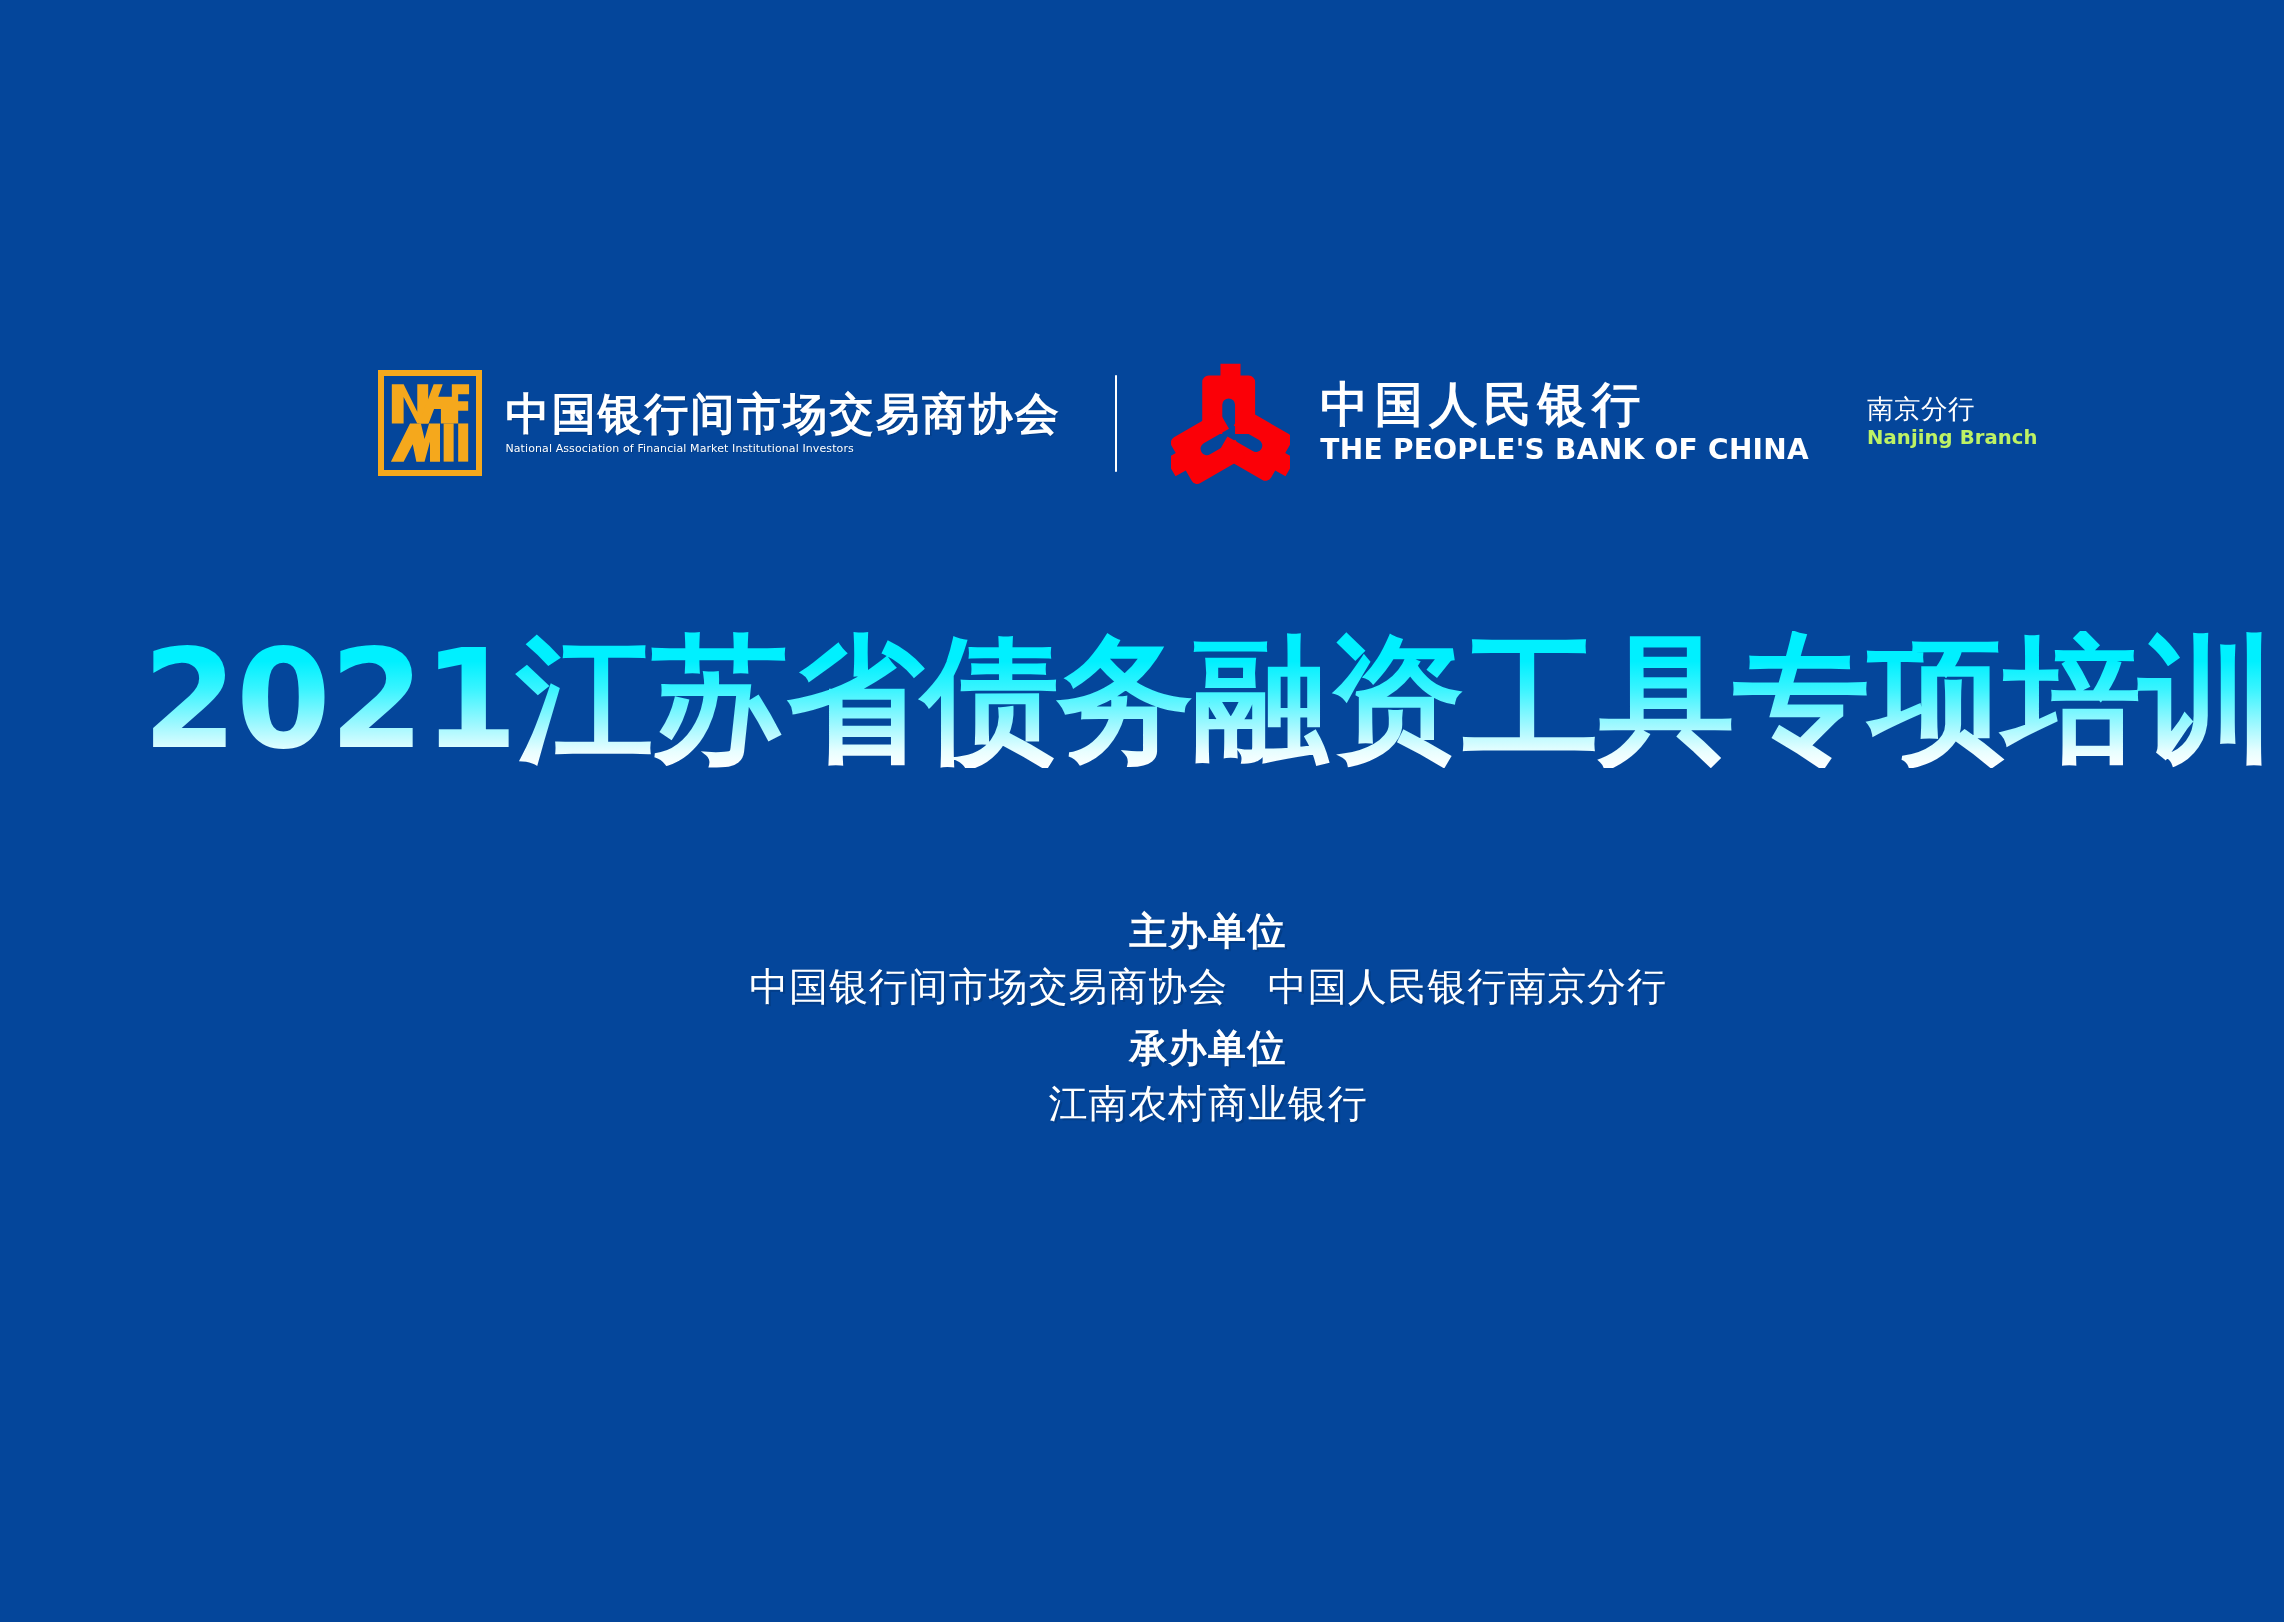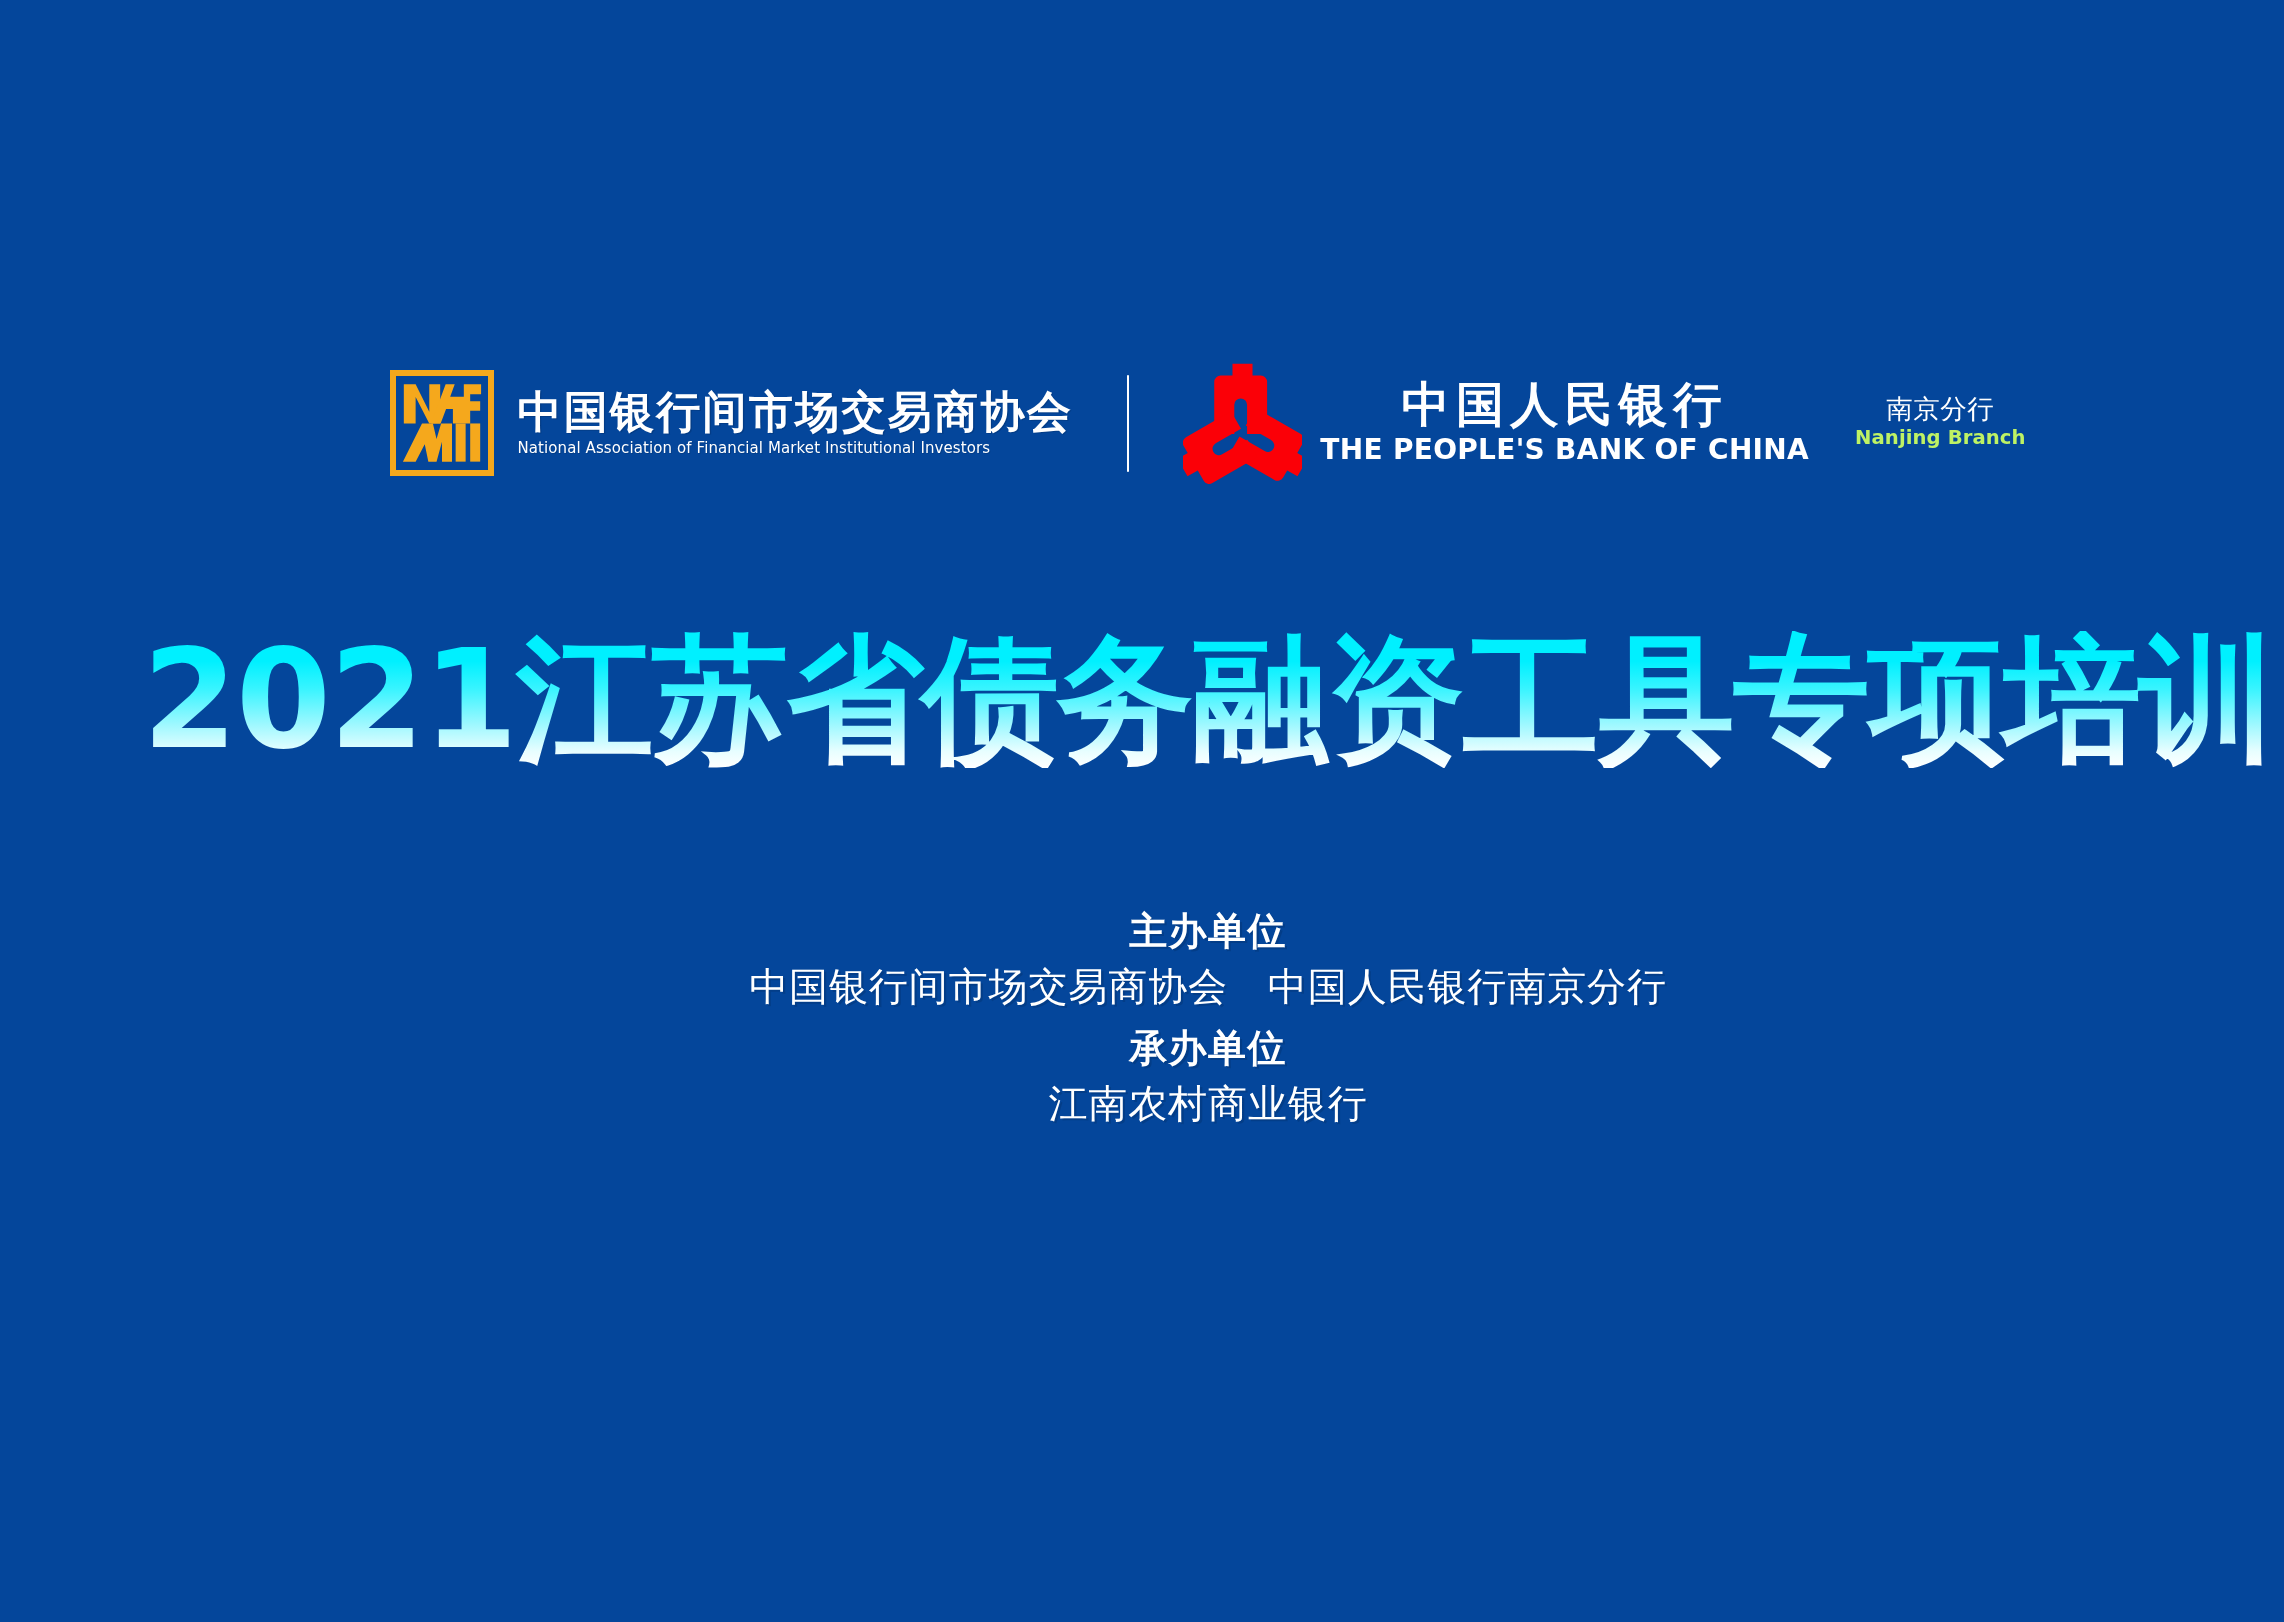--- a/index.html
+++ b/index.html
@@ -60,21 +60,21 @@
     color: #FFFFFF;
     font-size: 44px;
     font-weight: 600;
     letter-spacing: 2.3px;
     line-height: 1.08;
     white-space: nowrap;
     text-shadow: 1.4px 1.4px 0 rgba(0,0,0,0.13);
   }
   .nafmii-en {
     color: #FFFFFF;
-    font-size: 15px;
+    font-size: 11px;
     font-weight: 400;
     letter-spacing: 0.1px;
     line-height: 1.25;
     margin-top: 4.1px;
     white-space: nowrap;
     text-shadow: 0.9px 0.9px 0 rgba(0,0,0,0.13);
   }
 
   
   .logo-divider {
@@ -83,22 +83,21 @@
     background: #FFFFFF;
     margin: 0 54px;
     flex: 0 0 auto;
     border-radius: 0.9px;
   }
 
   
   .pboc-group {
     display: flex;
     align-items: center;
-    gap: 18px;
-    text-align: center;
+    gap: 30px;
   }
   .pboc-mark {
     width: 119px;
     height: 124px;
     flex: 0 0 auto;
   }
   .pboc-mark svg { display: block; width: 100%; height: 100%; }
   .pboc-text {
     display: flex;
     flex-direction: column;

